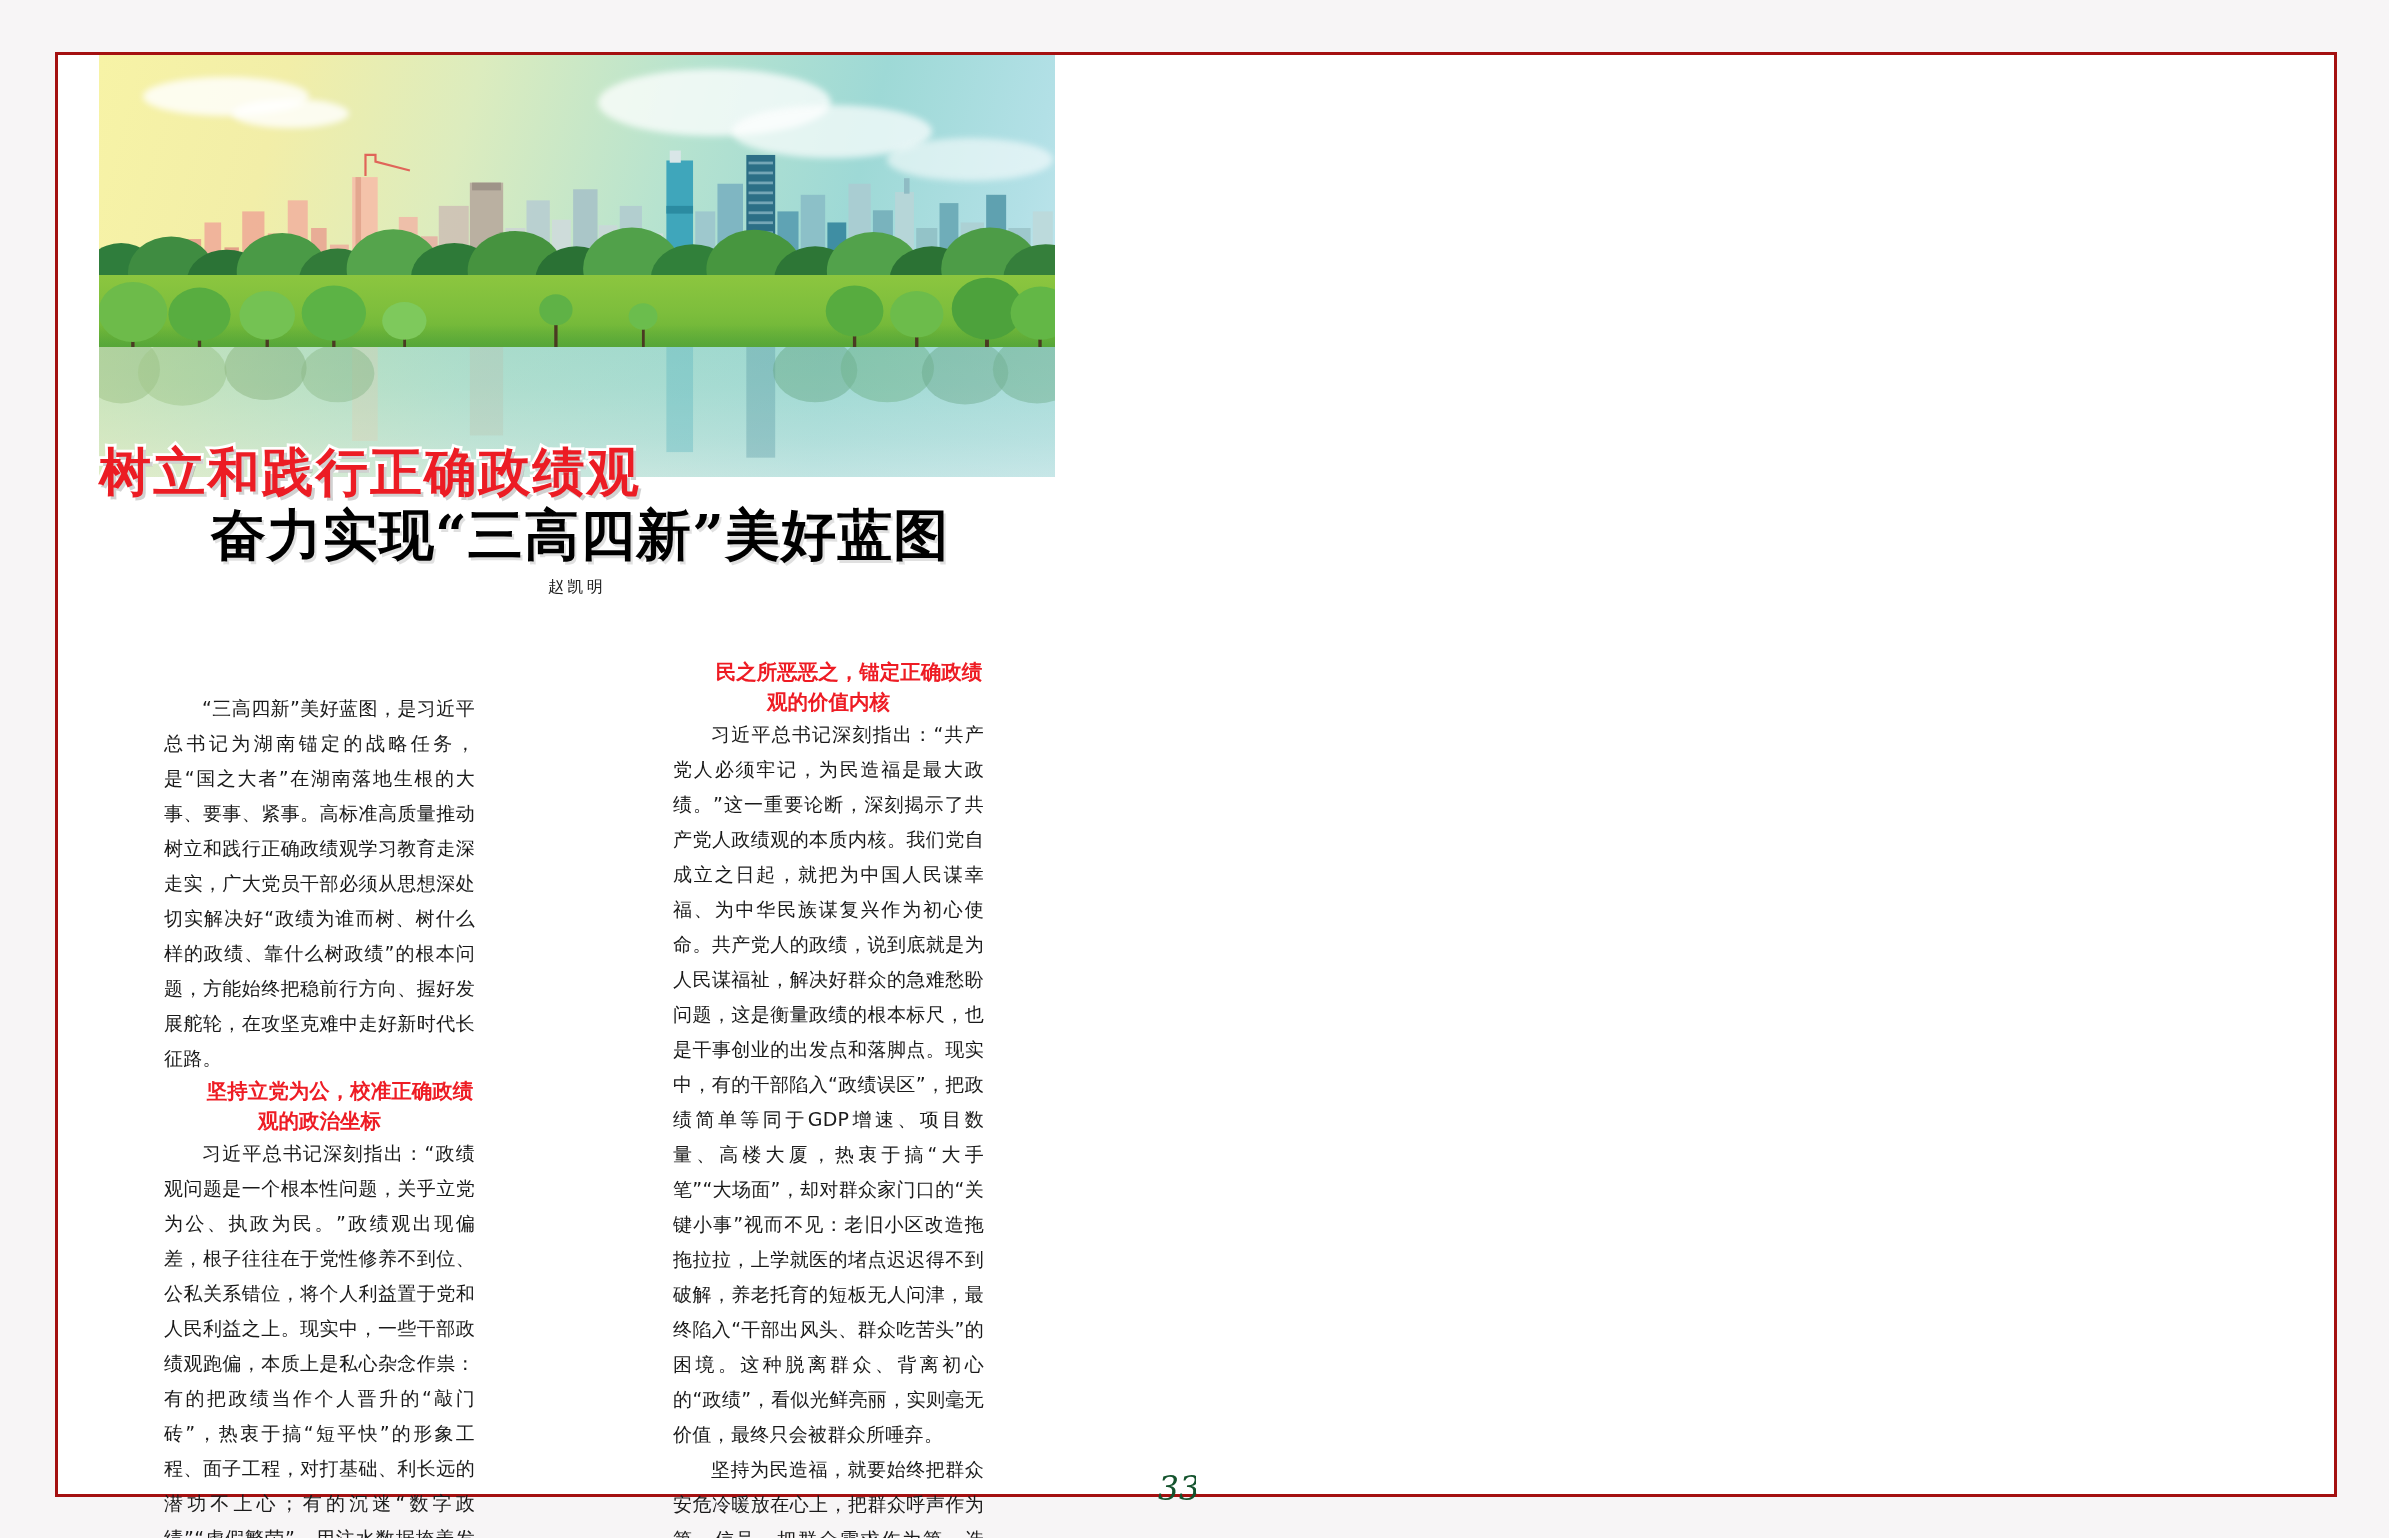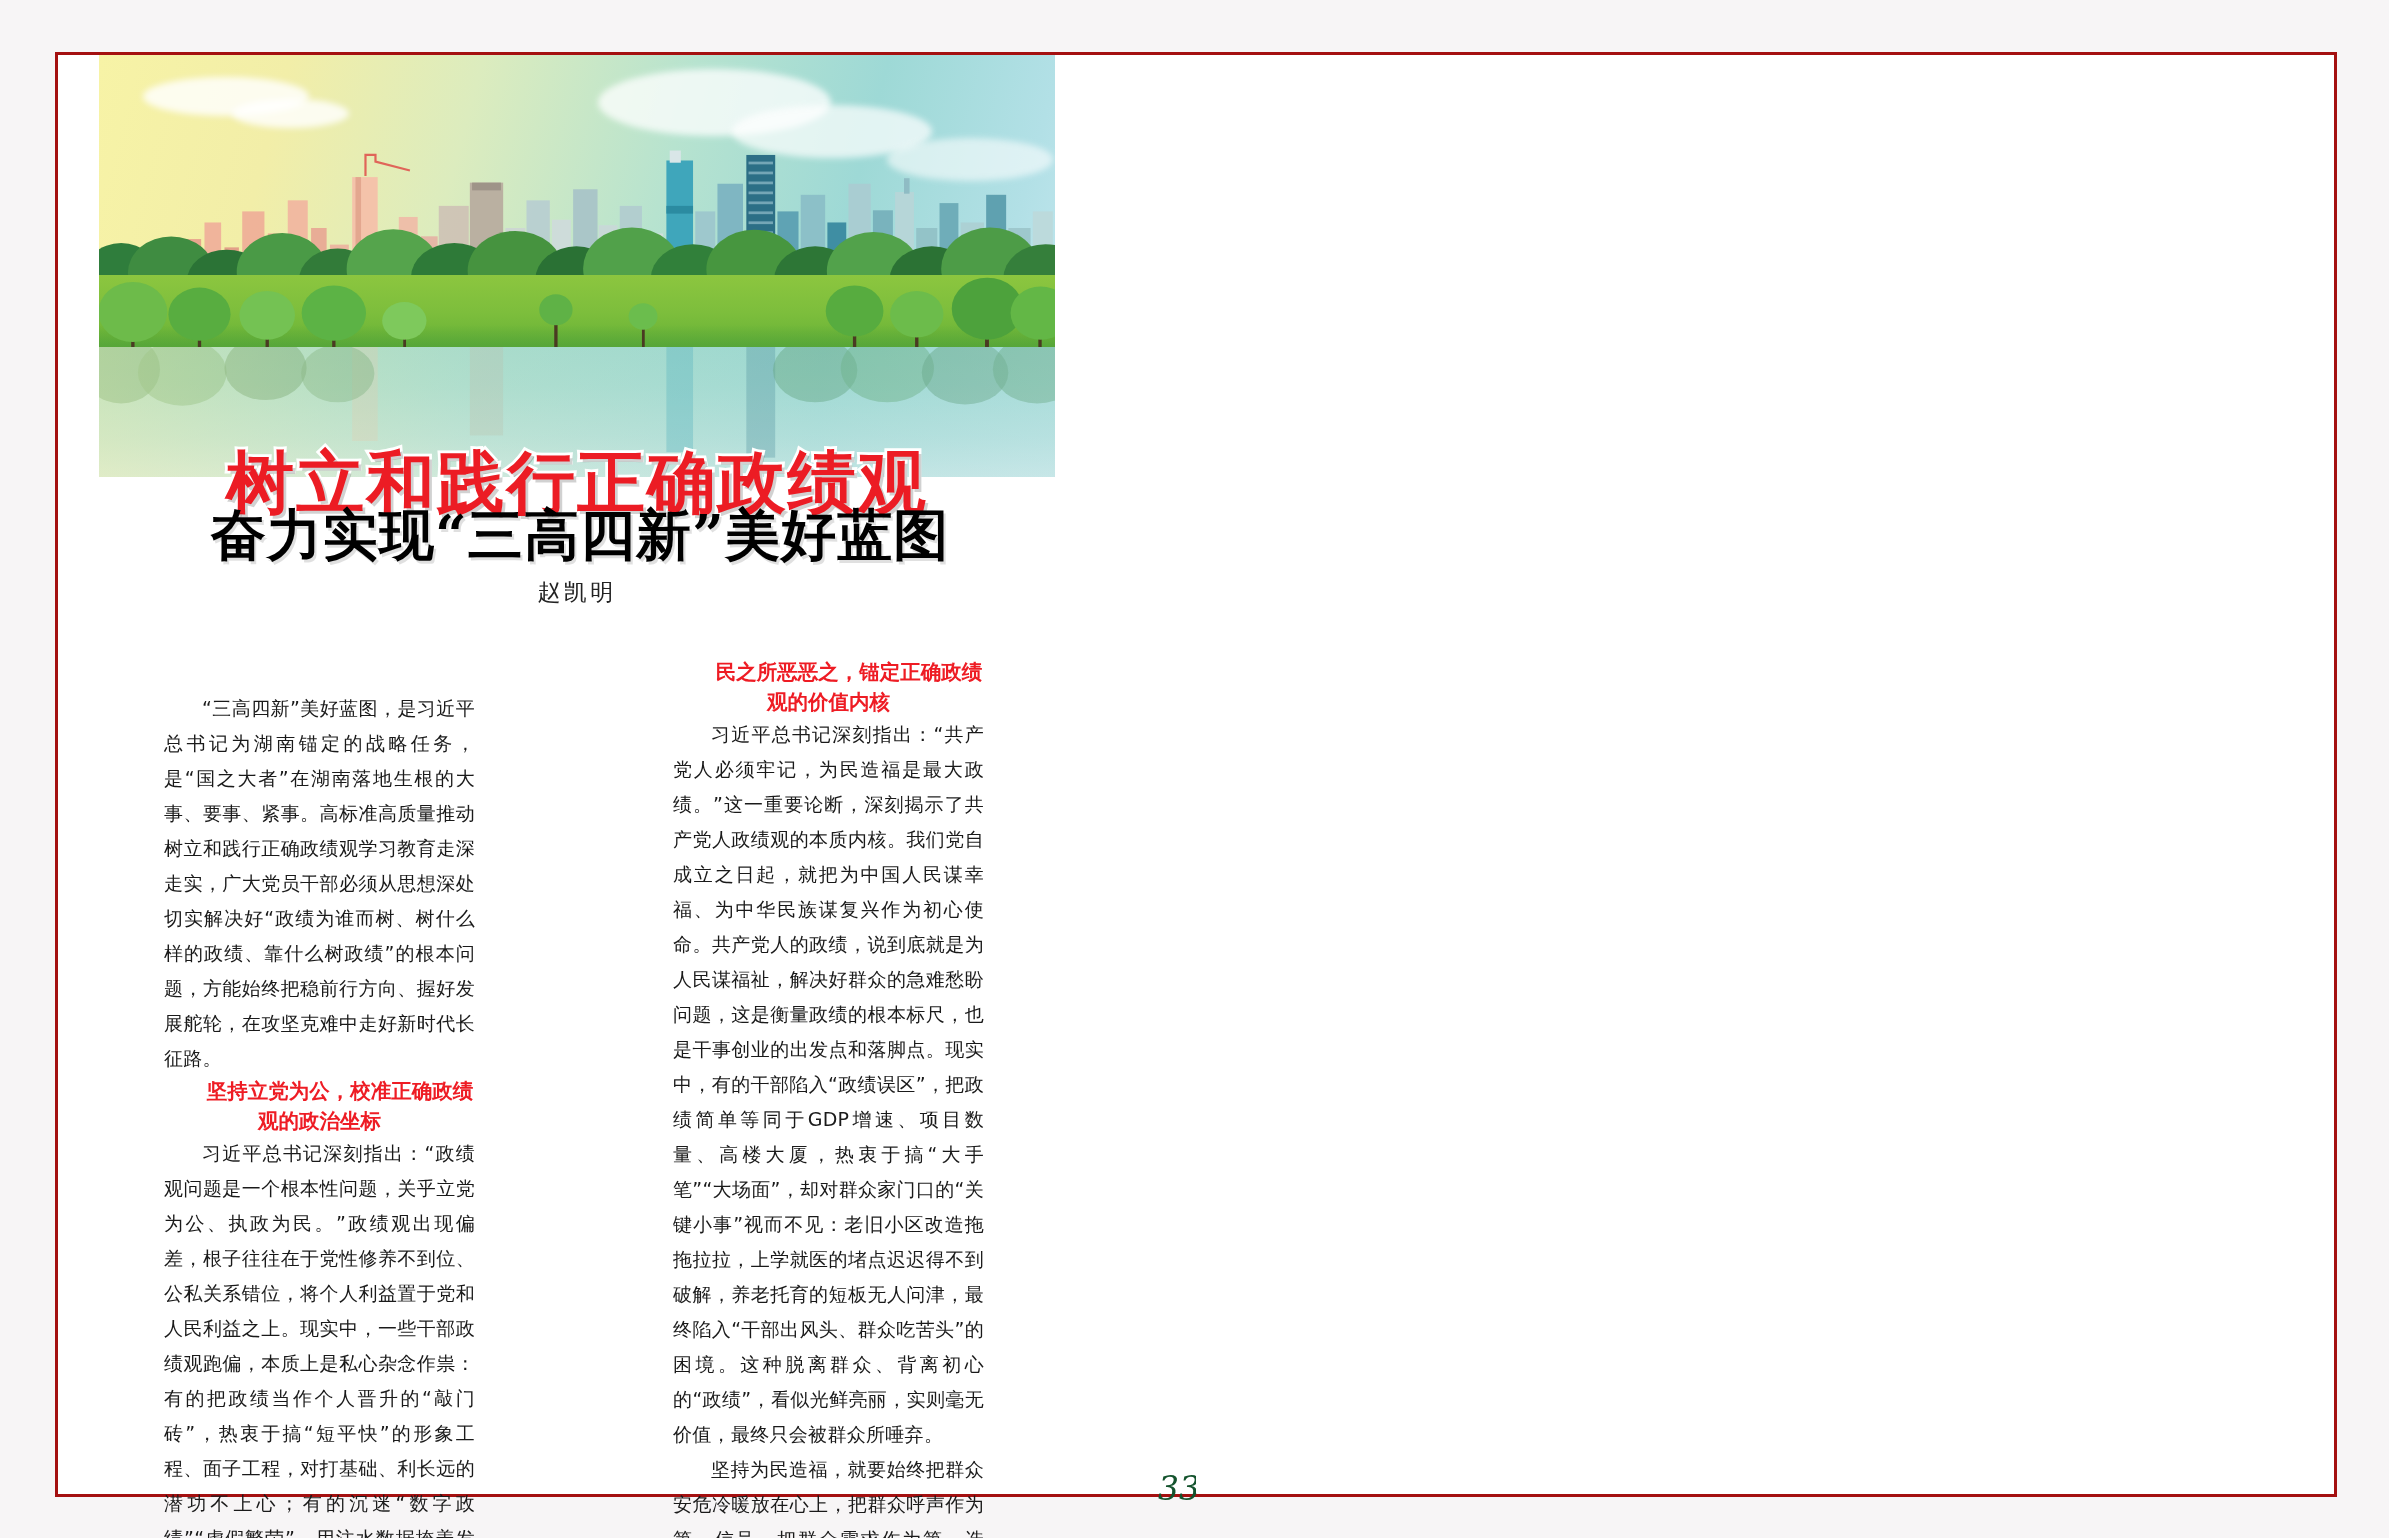--- a/index.html
+++ b/index.html
@@ -76,43 +76,43 @@
     position:absolute;left:0;bottom:161px;width:100%;height:105px;
   }
 
   
   .titlewrap{
     position:absolute;left:40px;top:0px;width:956px;height:560px;
     pointer-events:none;
   }
   .title-l1{
     position:absolute;left:0;top:383px;width:100%;
-    text-align:center;
+    text-align:left;
     font-family:"DejaVu Serif","Liberation Serif",serif;
     font-weight:bold;
-    font-size:68px;letter-spacing:2.2px;
+    font-size:52px;letter-spacing:2.2px;
     color:#ec1c24;
     -webkit-text-stroke:5.5px #ffffff;
     paint-order:stroke fill;
     text-shadow:2.8px 3.3px 0 rgba(0,0,0,.18);
   }
   .title-l2{
     position:absolute;left:3px;top:444px;width:100%;
     text-align:center;
     font-family:"DejaVu Serif","Liberation Serif",serif;
     font-weight:bold;
     font-size:55px;letter-spacing:1.1px;
     color:#000000;
     text-shadow:2.2px 2.8px 0 rgba(0,0,0,.12);
   }
   .byline{
     position:absolute;left:0;top:522px;width:100%;
     text-align:center;
     font-family:"DejaVu Serif","Liberation Serif",serif;
-    font-size:23px;color:#222;letter-spacing:3.3px;
+    font-size:16px;color:#222;letter-spacing:3.3px;
   }
 
   
   .col{
     position:absolute;
     font-family:"DejaVu Sans","Liberation Sans",sans-serif;
     font-size:19px;
     line-height:35px;
     color:#1a1a1a;
     text-align:justify;

